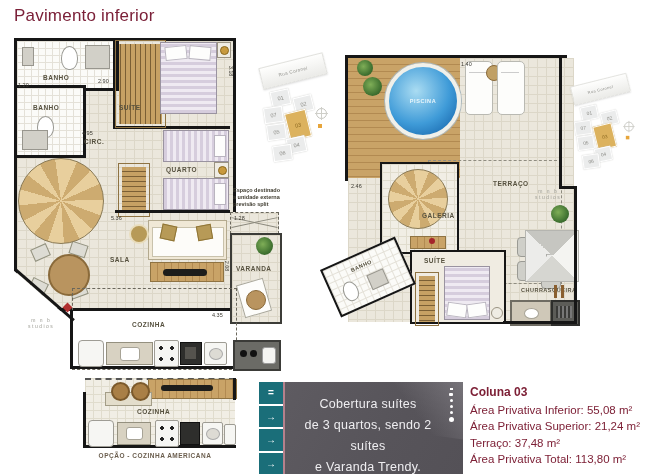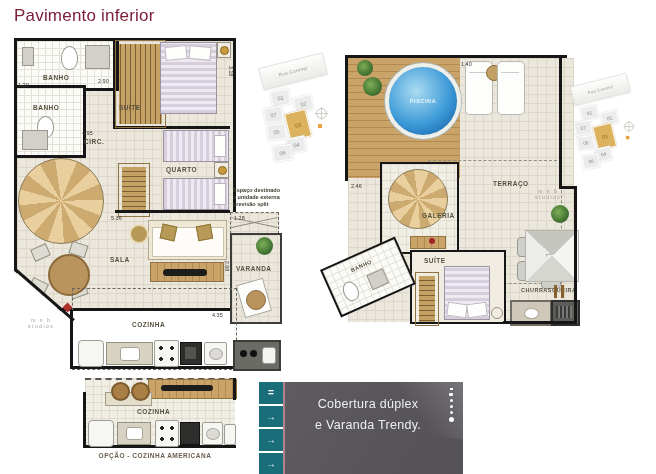--- a/index.html
+++ b/index.html
@@ -368,27 +368,35 @@
     <div class="nav-cell">
         <span>→</span>
       </div>
     <div class="nav-cell">
         <span>→</span>
       </div>
   </div>
   <div class="abs" style="left:283px;top:382px;width:2px;height:92px;background:#b5818c;"></div>
   <div class="banner-box">
     <div class="banner-text">
-      <div>Cobertura dúplex</div>
+      <div>Cobertura suítes</div>
+      <div>de 3 quartos, sendo 2 suítes</div>
       <div>e Varanda Trendy.</div>
     </div>
     <div class="banner-dots">
       <i style="width:3px;height:2px;border-radius:0;"></i>
       <i style="width:4px;height:3px;border-radius:1px;"></i>
       <i style="width:3px;height:3px;"></i>
       <i style="width:3px;height:3px;"></i>
       <i style="width:3px;height:3px;"></i>
       <i style="width:5px;height:5px;"></i>
     </div>
   </div>
 
+  <div class="info">
+    <div class="t">Coluna 03</div>
+    <div>Área Privativa Inferior: 55,08 m²</div>
+    <div>Área Privativa Superior: 21,24 m²</div>
+    <div>Terraço: 37,48 m²</div>
+    <div>Área Privativa Total: 113,80 m²</div>
+  </div>
 
 </div>
 
 </body></html>

